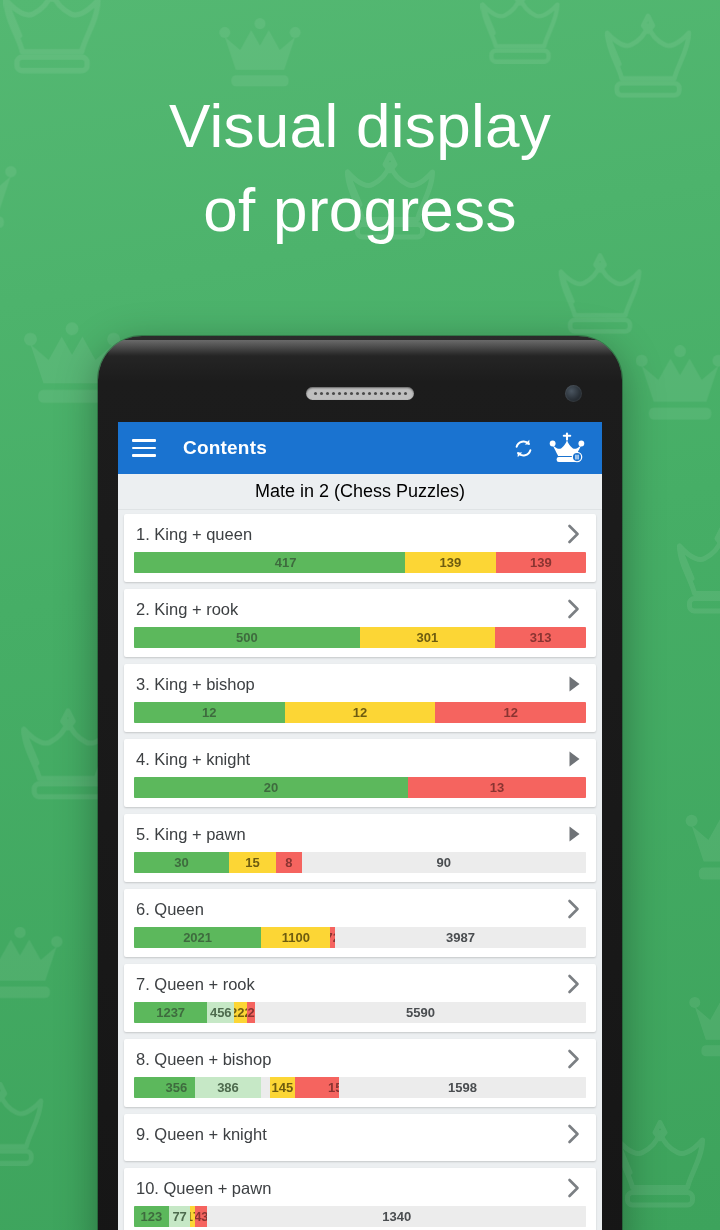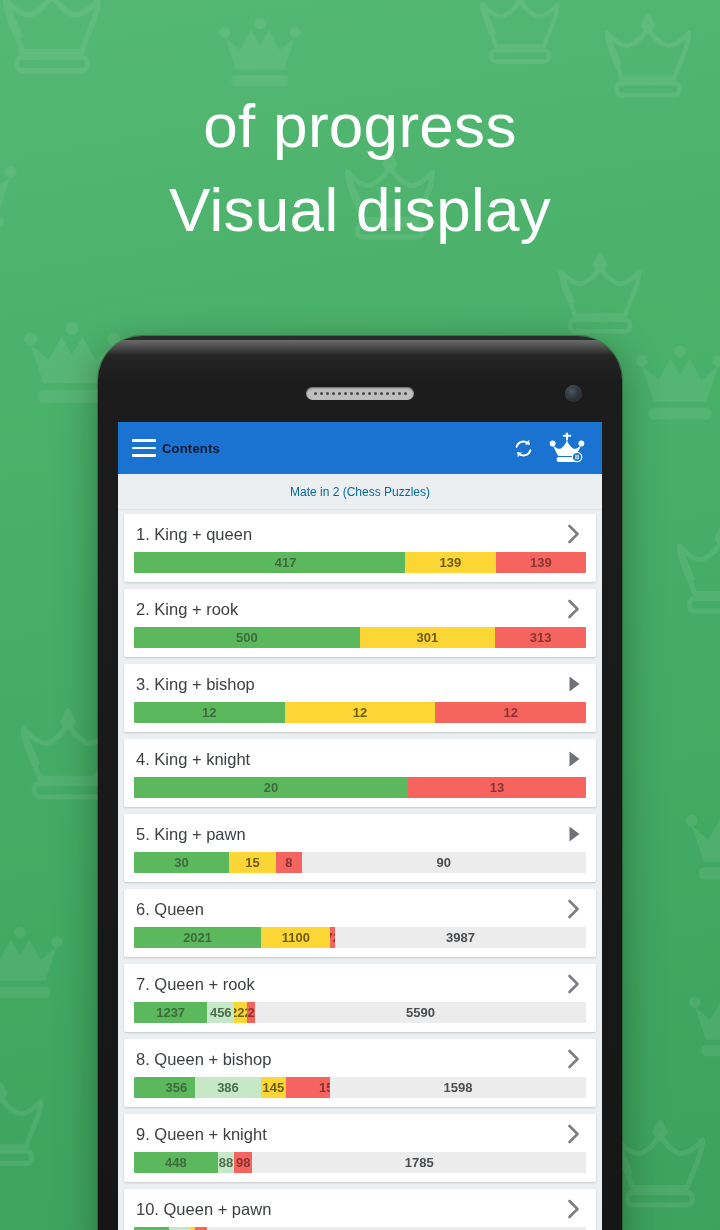--- a/index.html
+++ b/index.html
@@ -82,34 +82,34 @@
     height:52px; background:#1a73d0;
     display:flex; align-items:center; padding:0 14px;
     color:#fff; position:relative;
   }
   #menu-button {
     width:30px; height:30px; display:flex; flex-direction:column;
     justify-content:center; gap:5px; cursor:pointer; flex:0 0 auto;
   }
   #menu-button span { display:block; height:2.5px; background:#fff; border-radius:1px; width:24px; }
   #appbar-title {
-    font-size:13px; font-weight:700; letter-spacing:.2px;
-    color:#0f172a; flex:1 1 auto;
+    margin-left:21px; font-size:19px; font-weight:700; letter-spacing:.2px;
+    color:#ffffff; flex:1 1 auto;
   }
   .appbar-action { flex:0 0 auto; display:flex; align-items:center; justify-content:center; cursor:pointer; }
   #sync-button { width:34px; height:34px; margin-right:6px; }
   #app-logo-button { width:42px; height:38px; }
 
   
   #subtitle-bar {
     height:36px; background:#eceff1; display:flex;
     align-items:center; justify-content:center;
     border-bottom:1px solid #dfe3e5;
   }
-  #subtitle-text { font-size:12px; color:#0369a1; }
+  #subtitle-text { font-size:18px; color:#000000; }
 
   
   #list { padding:4px 0 0 0; }
   .card {
     background:#fff; margin:0 6px 7px 6px;
     border-radius:2px;
     box-shadow:0 1px 2px rgba(0,0,0,.17);
     padding:8px 10px 9px 10px;
   }
   .card-head {
@@ -179,22 +179,22 @@
         <use href="#crown-filled" transform="translate(300,90)  scale(1.1)"></use>
         <use href="#crown-filled" transform="translate(60,1000) scale(1.15)"></use>
         <use href="#crown-filled" transform="translate(770,880) scale(1.2)"></use>
         <use href="#crown-filled" transform="translate(770,1060) scale(1.1)"></use>
       </g>
     </svg>
   </div>
 </div>
 
 <div id="headline">
+  <span class="hl-line">Visual display</span>
   <span class="hl-line">of progress</span>
-  <span class="hl-line">Visual display</span>
 </div>
 
 <div id="phone">
   <div id="phone-gloss"></div>
 
   <div id="phone-bezel-top">
     <div id="speaker-grille">
       <i></i>
         <i></i>
         <i></i>
@@ -371,39 +371,33 @@
             <span class="card-title">8. Queen + bishop</span>
             <span class="arrow">
               <svg width="16" height="22" viewBox="0 0 16 22" aria-hidden="true">
                 <path d="M3.5 3 L11.5 11 L3.5 19" fill="none" stroke="#7b7f83" stroke-width="2.6" stroke-linecap="round" stroke-linejoin="round"></path>
               </svg>
             </span>
           </div>
           <div class="bar">
             <div class="seg done" style="flex: 0 0 13.4848%; padding-left: 24px;">356</div>
             <div class="seg partial" style="flex: 0 0 14.6212%;">386</div>
-            <div class="seg warn" style="flex: 0 0 5.49242%;">145</div>
+            <div class="seg warn" style="flex: 0 0 5.49242%; margin-left: 9px;">145</div>
             <div class="seg fail" style="flex: 0 0 5.87121%; padding-left: 44px;">155</div>
             <div class="seg rest">1598</div>
           </div>
         </div>
         <div class="card">
           <div class="card-head">
             <span class="card-title">9. Queen + knight</span>
             <span class="arrow">
               <svg width="16" height="22" viewBox="0 0 16 22" aria-hidden="true">
                 <path d="M3.5 3 L11.5 11 L3.5 19" fill="none" stroke="#7b7f83" stroke-width="2.6" stroke-linecap="round" stroke-linejoin="round"></path>
               </svg>
             </span>
-          </div>
-          <div class="bar">
-            <div class="seg done" style="flex: 0 0 18.52%;">448</div>
-            <div class="seg partial" style="flex: 0 0 3.63787%;">88</div>
-            <div class="seg fail" style="flex: 0 0 4.05126%;">98</div>
-            <div class="seg rest">1785</div>
           </div>
         </div>
         <div class="card">
           <div class="card-head">
             <span class="card-title">10. Queen + pawn</span>
             <span class="arrow">
               <svg width="16" height="22" viewBox="0 0 16 22" aria-hidden="true">
                 <path d="M3.5 3 L11.5 11 L3.5 19" fill="none" stroke="#7b7f83" stroke-width="2.6" stroke-linecap="round" stroke-linejoin="round"></path>
               </svg>
             </span>

